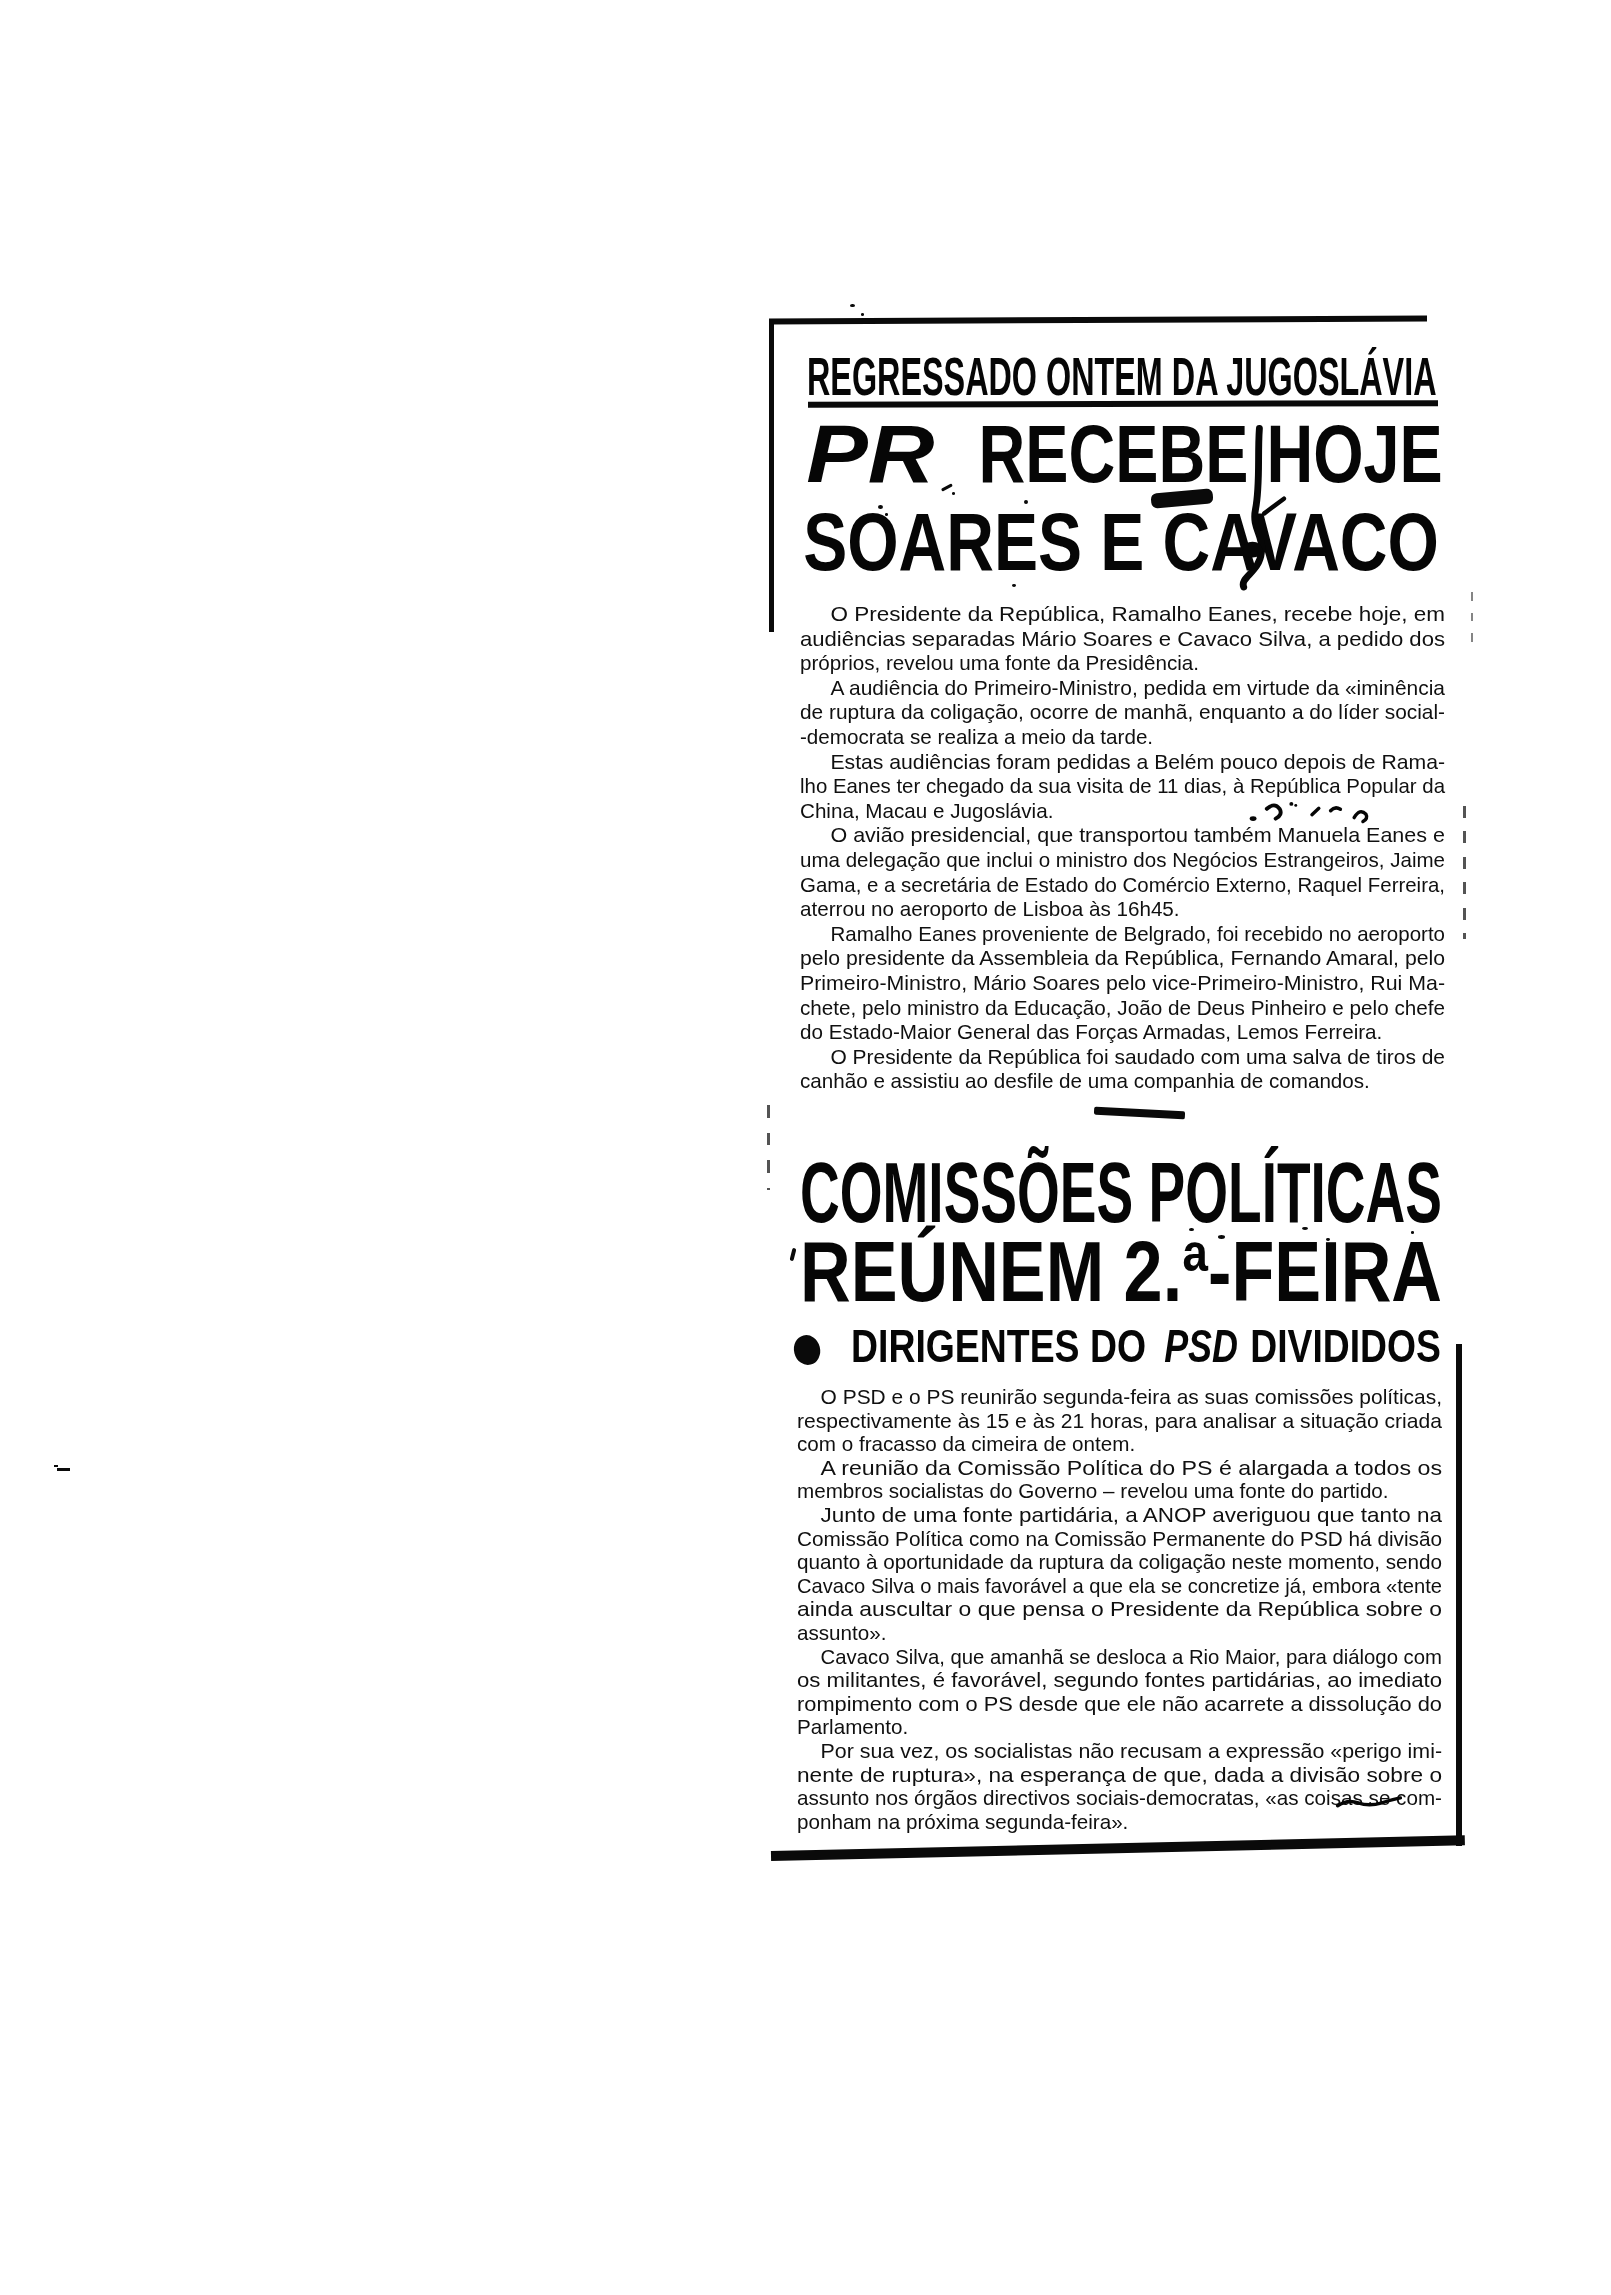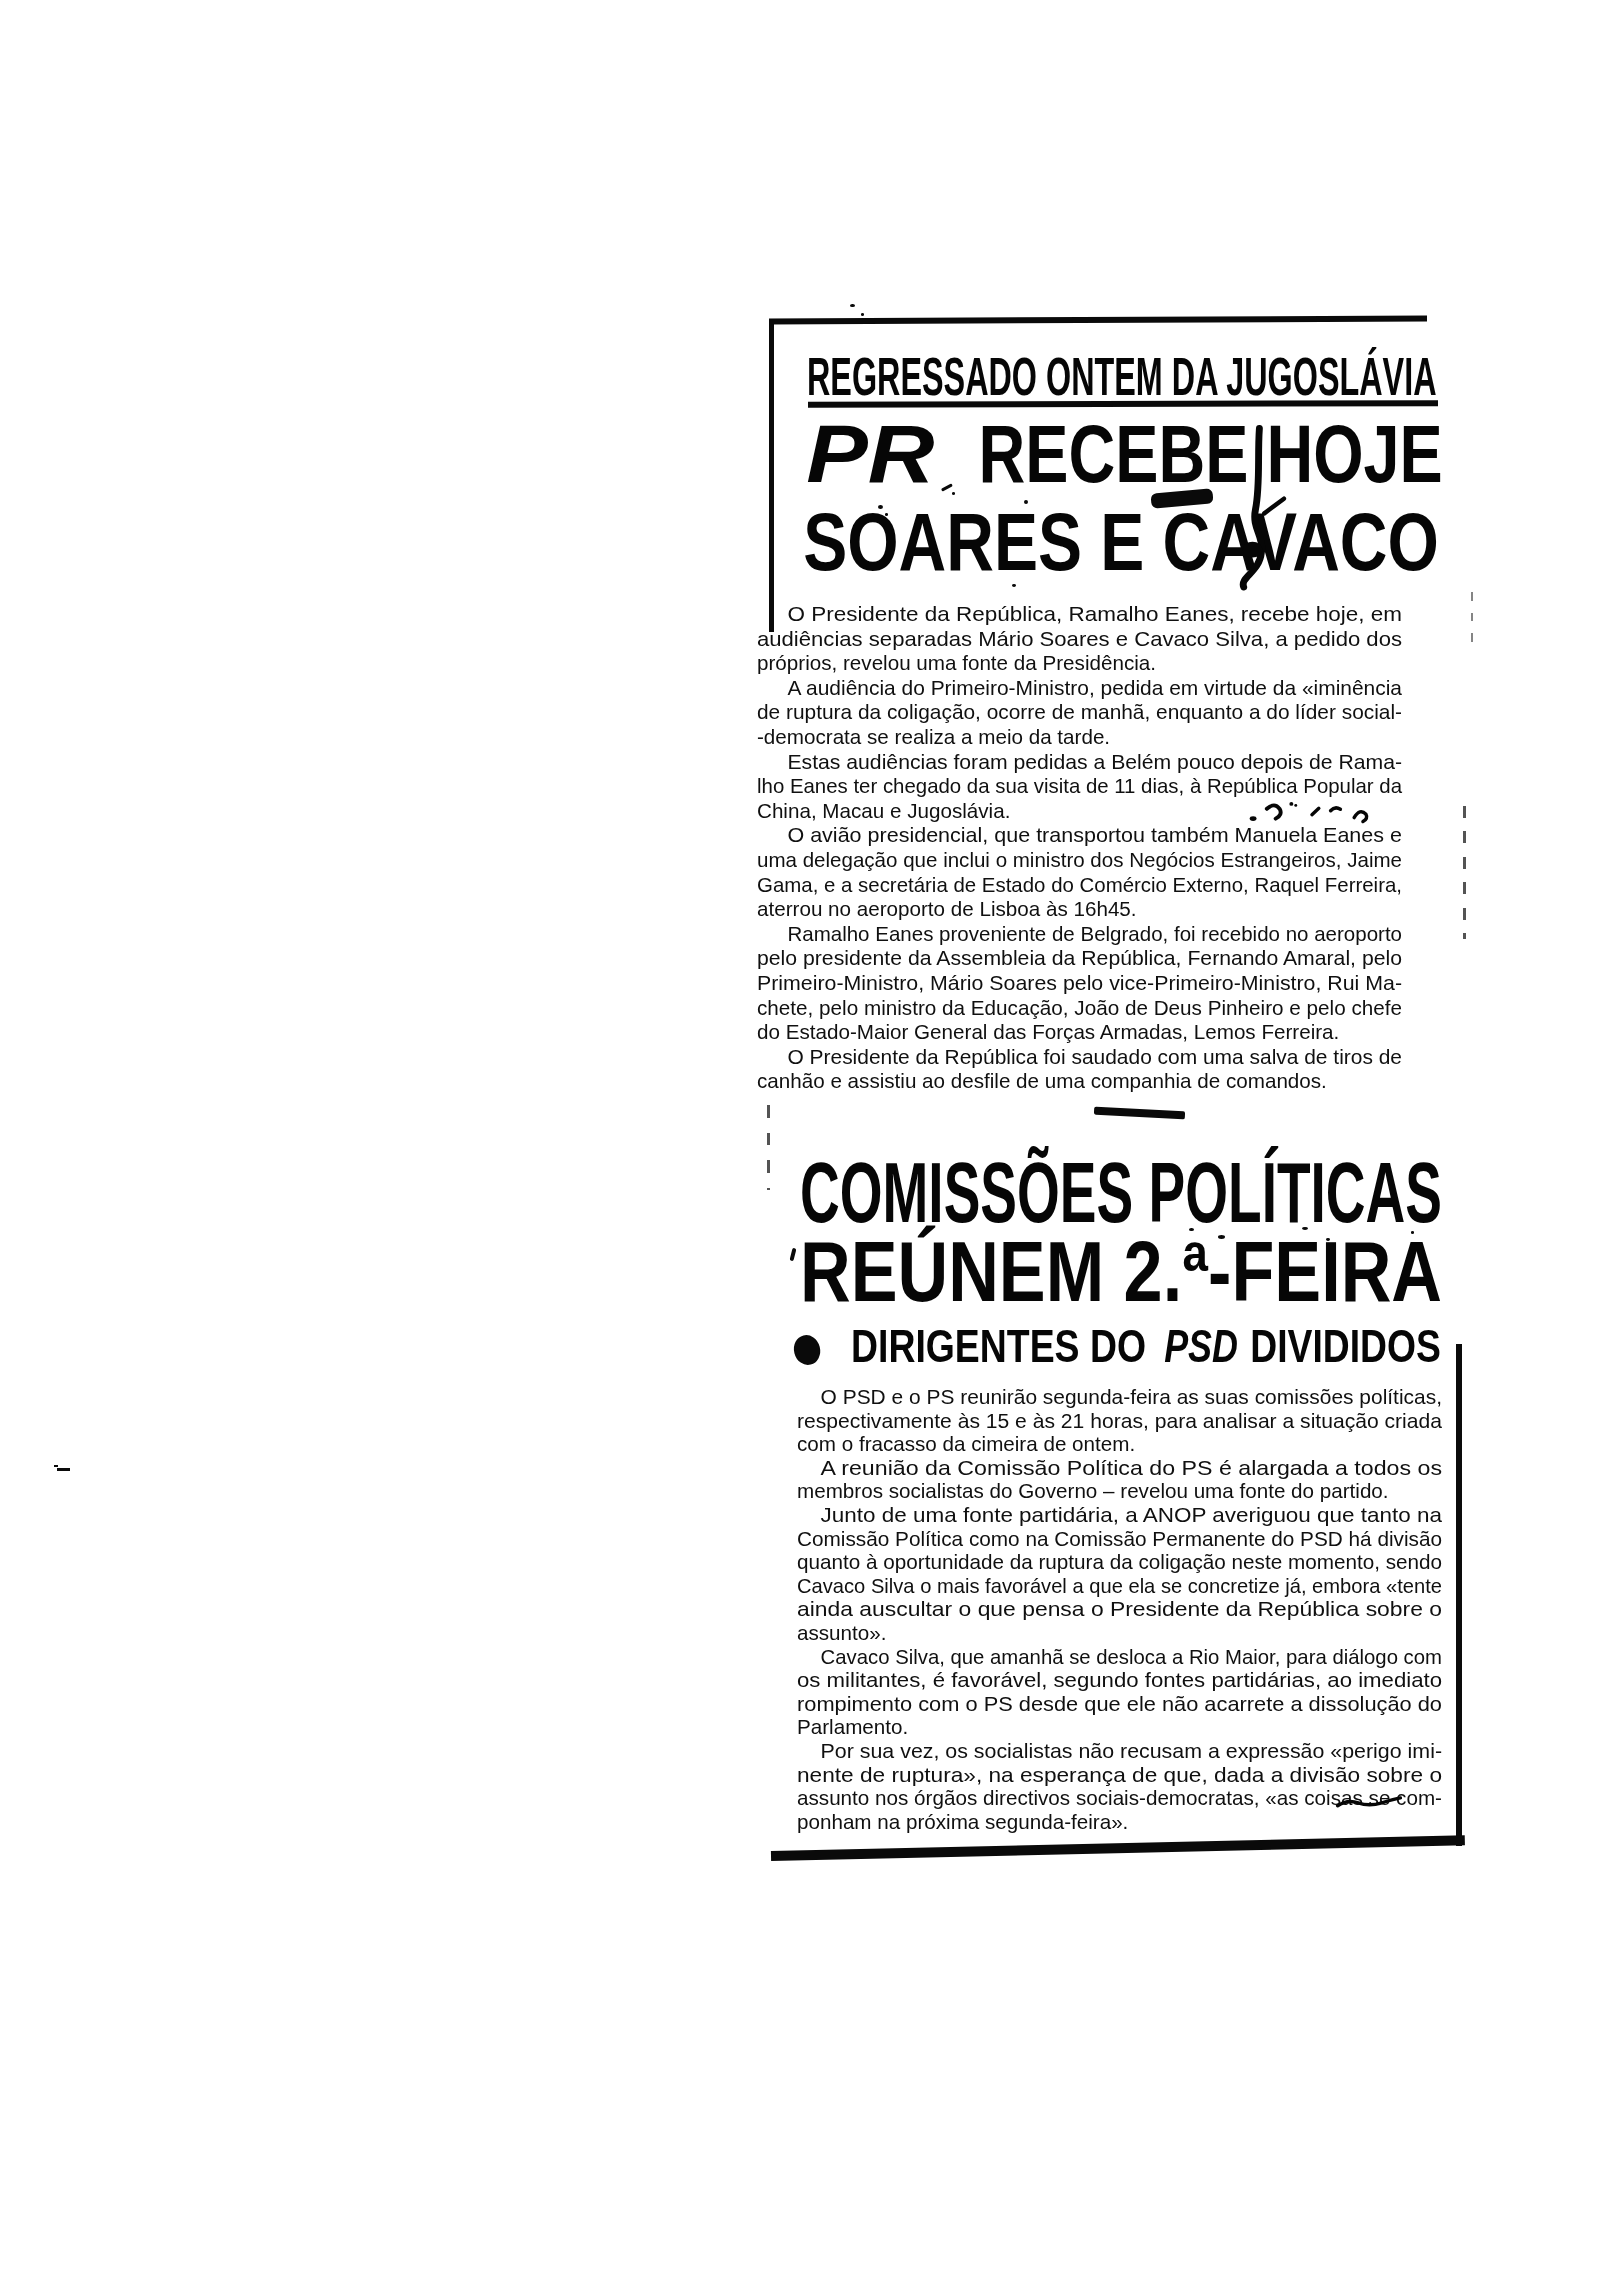--- a/index.html
+++ b/index.html
@@ -58,21 +58,21 @@
 <div class="speck" style="left:1024px;top:500px;width:3.9px;height:3.9px;"></div>
 <div class="speck" style="left:1027px;top:517px;width:4.9px;height:2.9px;"></div>
 <div class="speck" style="left:878px;top:505px;width:4.9px;height:3.9px;"></div>
 <div class="speck" style="left:885px;top:513px;width:2.9px;height:2.5px;"></div>
 <div class="abs bar" style="left:941px;top:486px;width:11.8px;height:3.4px;border-radius:2px;transform:rotate(-28deg);"></div>
 <div class="speck" style="left:952px;top:492px;width:3.4px;height:2.9px;"></div>
 <div class="speck" style="left:1012px;top:584px;width:3.9px;height:2.9px;"></div>
 <div class="speck" style="left:850px;top:304px;width:4.9px;height:3.4px;"></div>
 <div class="speck" style="left:861px;top:313px;width:2.9px;height:2.5px;"></div>
 
-<div class="abs" style="left:757px;top:602px;width:645px;">
+<div class="abs" style="left:800px;top:602px;width:645px;">
     <svg width="645" height="24.6" class="bl" viewBox="0 0 1313 50">
       <text x="62" y="38" textLength="1251" lengthAdjust="spacingAndGlyphs">O Presidente da República, Ramalho Eanes, recebe hoje, em</text>
     </svg>
     <svg width="645" height="24.6" class="bl" viewBox="0 0 1313 50">
       <text x="0" y="38" textLength="1313" lengthAdjust="spacingAndGlyphs">audiências separadas Mário Soares e Cavaco Silva, a pedido dos</text>
     </svg>
     <svg width="645" height="24.6" class="bl" viewBox="0 0 1313 50">
       <text x="0" y="38">próprios, revelou uma fonte da Presidência.</text>
     </svg>
     <svg width="645" height="24.6" class="bl" viewBox="0 0 1313 50">

